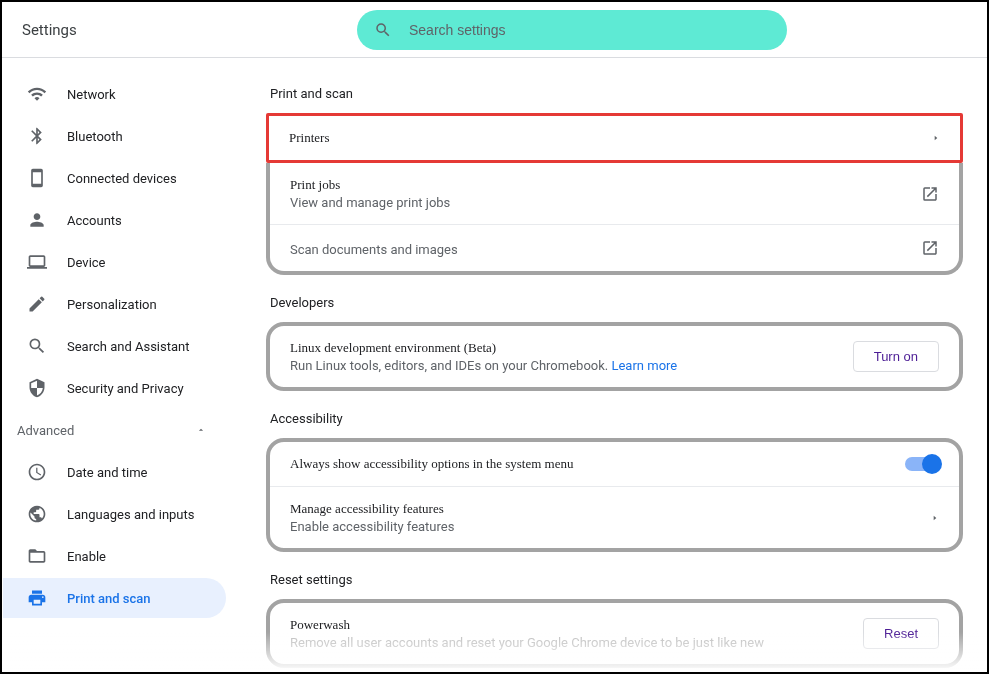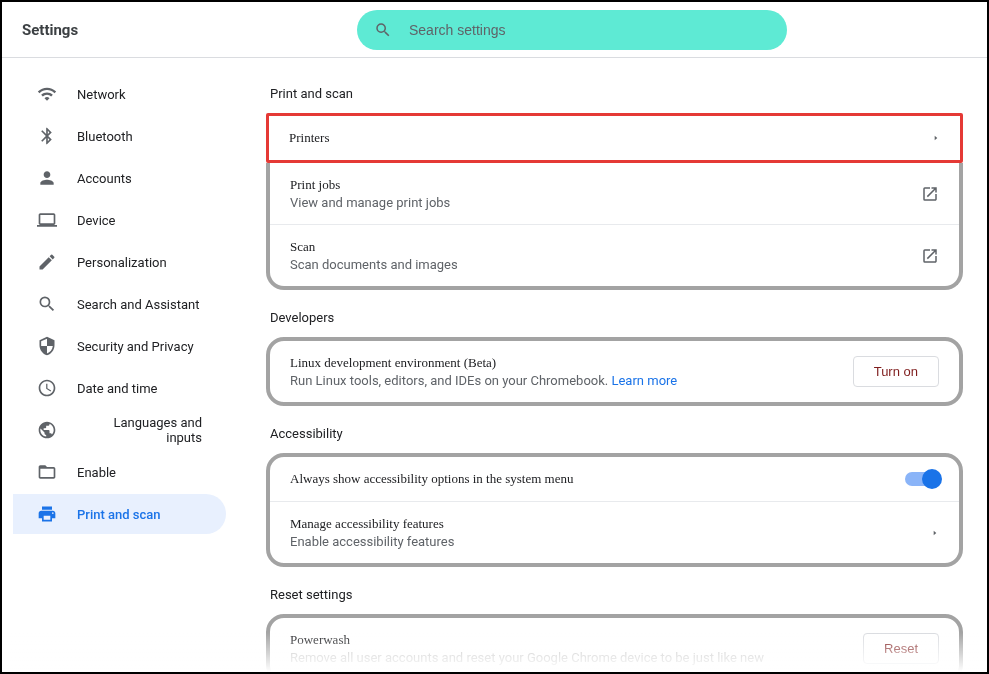--- a/index.html
+++ b/index.html
@@ -15,21 +15,21 @@
   }
   .header {
     display: flex;
     align-items: center;
     height: 56px;
     padding: 0 20px;
     border-bottom: 1px solid #dadce0;
   }
   .header-title {
     font-size: 15px;
-    font-weight: 700;
+    font-weight: 400;
     color: #3c4043;
     width: 335px;
   }
   .search-wrap {
     background: #5eead4;
     border-radius: 30px;
     height: 40px;
     display: flex;
     align-items: center;
     padding: 0 16px;
@@ -42,23 +42,22 @@
     outline: none;
     font-size: 14px;
     margin-left: 16px;
     flex: 1;
     color: #5f6368;
   }
   .search-input::placeholder { color: #5f6368; }
   .body-wrap { display: flex; height: calc(100% - 56px); }
   .sidebar {
     width: 232px;
-    padding: 16px 8px 0 11px;
+    padding: 16px 8px 0 1px;
     overflow-y: auto;
-    text-align: right;
   }
   .sidebar-item, .sidebar-section {
     display: flex;
     align-items: center;
     height: 40px;
     padding: 0 24px 0 24px;
     border-radius: 0 20px 20px 0;
     cursor: pointer;
     margin-bottom: 2px;
   }
@@ -108,21 +107,21 @@
   .row-title { font-size: 13px; color: #202124; font-family: Liberation Serif, serif; }
   .row-sub { font-size: 13px; color: #5f6368; margin-top: 2px; }
   .row-sub a { color: #1a73e8; text-decoration: none; }
   .card-row-action { display: flex; align-items: center; }
   .highlighted {
     border: 3px solid #e53935 !important;
     border-radius: 2px;
   }
   .btn-outline {
     border: 1px solid #dadce0;
-    color: #7f1d1d;
+    color: #4c1d95;
     background: #fff;
     border-radius: 4px;
     padding: 7px 20px;
     font-size: 13px;
     font-weight: 500;
     cursor: pointer;
   }
   .toggle {
     width: 34px;
     height: 14px;
@@ -179,20 +178,28 @@
 
     <div class="sidebar-item">
       <span class="sidebar-icon icon-gray">
           <svg width="20" height="20" viewBox="0 0 24 24">
             <path d="M17.71 7.71L12 2h-1v7.59L6.41 5 5 6.41 10.59 12 5 17.59 6.41 19 11 14.41V22h1l5.71-5.71L13.41 12l4.3-4.29zM13 5.83l1.88 1.88L13 9.59V5.83zm1.88 10.46L13 18.17v-3.76l1.88 1.88z"></path>
           </svg>
         </span>
       <span class="sidebar-label">Bluetooth</span>
     </div>
 
+    <div class="sidebar-item">
+      <span class="sidebar-icon icon-gray">
+          <svg width="20" height="20" viewBox="0 0 24 24">
+            <path d="M17 1H7c-1.1 0-2 .9-2 2v18c0 1.1.9 2 2 2h10c1.1 0 2-.9 2-2V3c0-1.1-.9-2-2-2zm0 18H7V5h10v14z"></path>
+          </svg>
+        </span>
+      <span class="sidebar-label">Connected devices</span>
+    </div>
 
     <div class="sidebar-item">
       <span class="sidebar-icon icon-gray">
           <svg width="20" height="20" viewBox="0 0 24 24">
             <path d="M12 12c2.21 0 4-1.79 4-4s-1.79-4-4-4-4 1.79-4 4 1.79 4 4 4zm0 2c-2.67 0-8 1.34-8 4v2h16v-2c0-2.66-5.33-4-8-4z"></path>
           </svg>
         </span>
       <span class="sidebar-label">Accounts</span>
     </div>
 
@@ -226,20 +233,26 @@
     <div class="sidebar-item">
       <span class="sidebar-icon icon-gray">
           <svg width="20" height="20" viewBox="0 0 24 24">
             <path d="M12 1L3 5v6c0 5.55 3.84 10.74 9 12 5.16-1.26 9-6.45 9-12V5l-9-4zm0 10.99h7c-.53 4.12-3.28 7.79-7 8.94V12H5V6.3l7-3.11v8.8z"></path>
           </svg>
         </span>
       <span class="sidebar-label">Security and Privacy</span>
     </div>
 
 
+    <div class="sidebar-section">
+      <span>Advanced</span>
+      <span class="icon-gray"><svg width="10" height="10" viewBox="0 0 24 24">
+            <path d="M7 14l5-5 5 5z"></path>
+          </svg></span>
+    </div>
 
     <div class="sidebar-item">
       <span class="sidebar-icon icon-gray">
           <svg width="20" height="20" viewBox="0 0 24 24">
             <path d="M11.99 2C6.47 2 2 6.48 2 12s4.47 10 9.99 10C17.52 22 22 17.52 22 12S17.52 2 11.99 2zM12 20c-4.42 0-8-3.58-8-8s3.58-8 8-8 8 3.58 8 8-3.58 8-8 8zm.5-13H11v6l5.25 3.15.75-1.23-4.5-2.67z"></path>
           </svg>
         </span>
       <span class="sidebar-label">Date and time</span>
     </div>
 
@@ -295,21 +308,20 @@
           <div class="row-sub">View and manage print jobs</div>
         </div>
         <div class="card-row-action icon-gray">
           <svg width="18" height="18" viewBox="0 0 24 24">
               <path d="M19 19H5V5h7V3H5a2 2 0 00-2 2v14a2 2 0 002 2h14c1.1 0 2-.9 2-2v-7h-2v7zM14 3v2h3.59l-9.83 9.83 1.41 1.41L19 6.41V10h2V3h-7z"></path>
             </svg>
         </div>
       </div>
       <div class="card-row">
         <div class="card-row-main">
-          <div class="row-title">Scan</div>
           <div class="row-sub">Scan documents and images</div>
         </div>
         <div class="card-row-action icon-gray">
           <svg width="18" height="18" viewBox="0 0 24 24">
               <path d="M19 19H5V5h7V3H5a2 2 0 00-2 2v14a2 2 0 002 2h14c1.1 0 2-.9 2-2v-7h-2v7zM14 3v2h3.59l-9.83 9.83 1.41 1.41L19 6.41V10h2V3h-7z"></path>
             </svg>
         </div>
       </div>
     </div>
 

